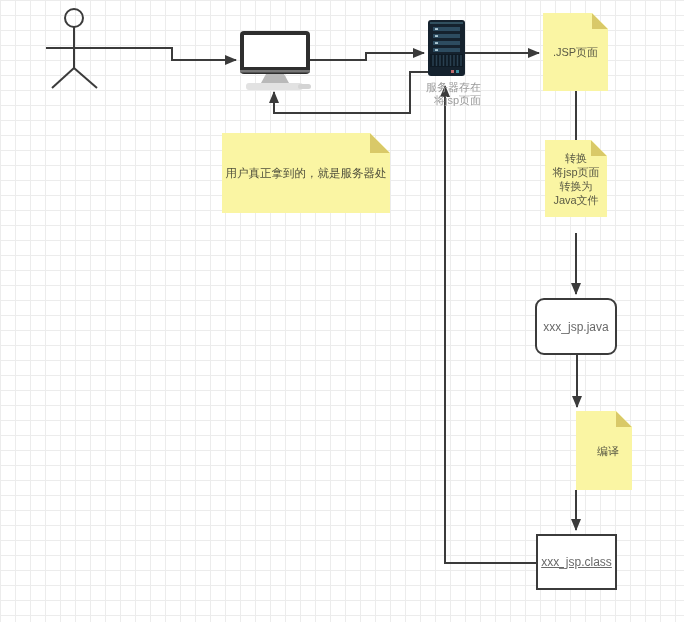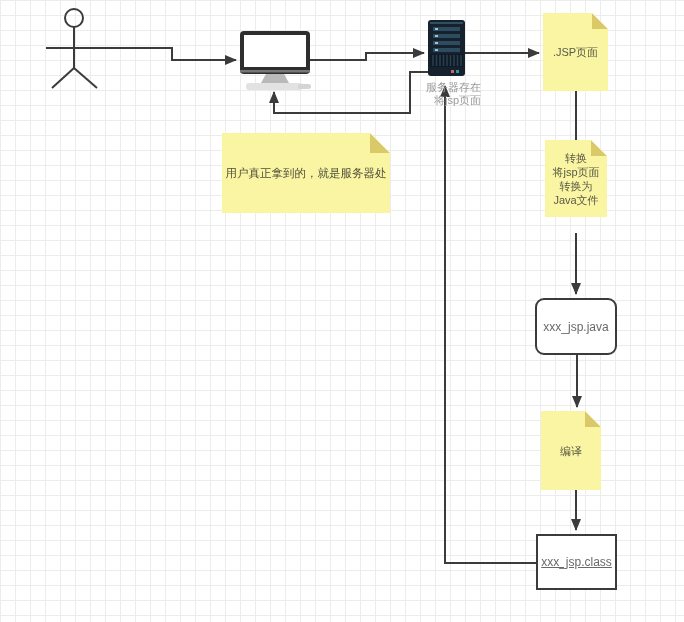--- a/index.html
+++ b/index.html
@@ -124,21 +124,21 @@
     <div>转换</div>
     <div>将jsp页面</div>
     <div>转换为</div>
     <div>Java文件</div>
   </div>
 
   <div class="fbox" style="left:535px;top:298px;width:82px;height:57px;border-radius:9px;">
     <span>xxx_jsp.java</span>
   </div>
 
-  <div class="note" style="left:541px;top:411px;width:60px;height:79px;">
+  <div class="note" style="left:576px;top:411px;width:48px;height:79px;padding-left:8px;">
     <div class="fold"></div>
     <span>编译</span>
   </div>
 
   <div class="fbox" style="left:536px;top:534px;width:81px;height:56px;text-decoration:underline;">
     <span>xxx_jsp.class</span>
   </div>
 
   <div class="note note-lg" style="left:222px;top:133px;width:168px;height:80px;">
     <div class="fold"></div>

